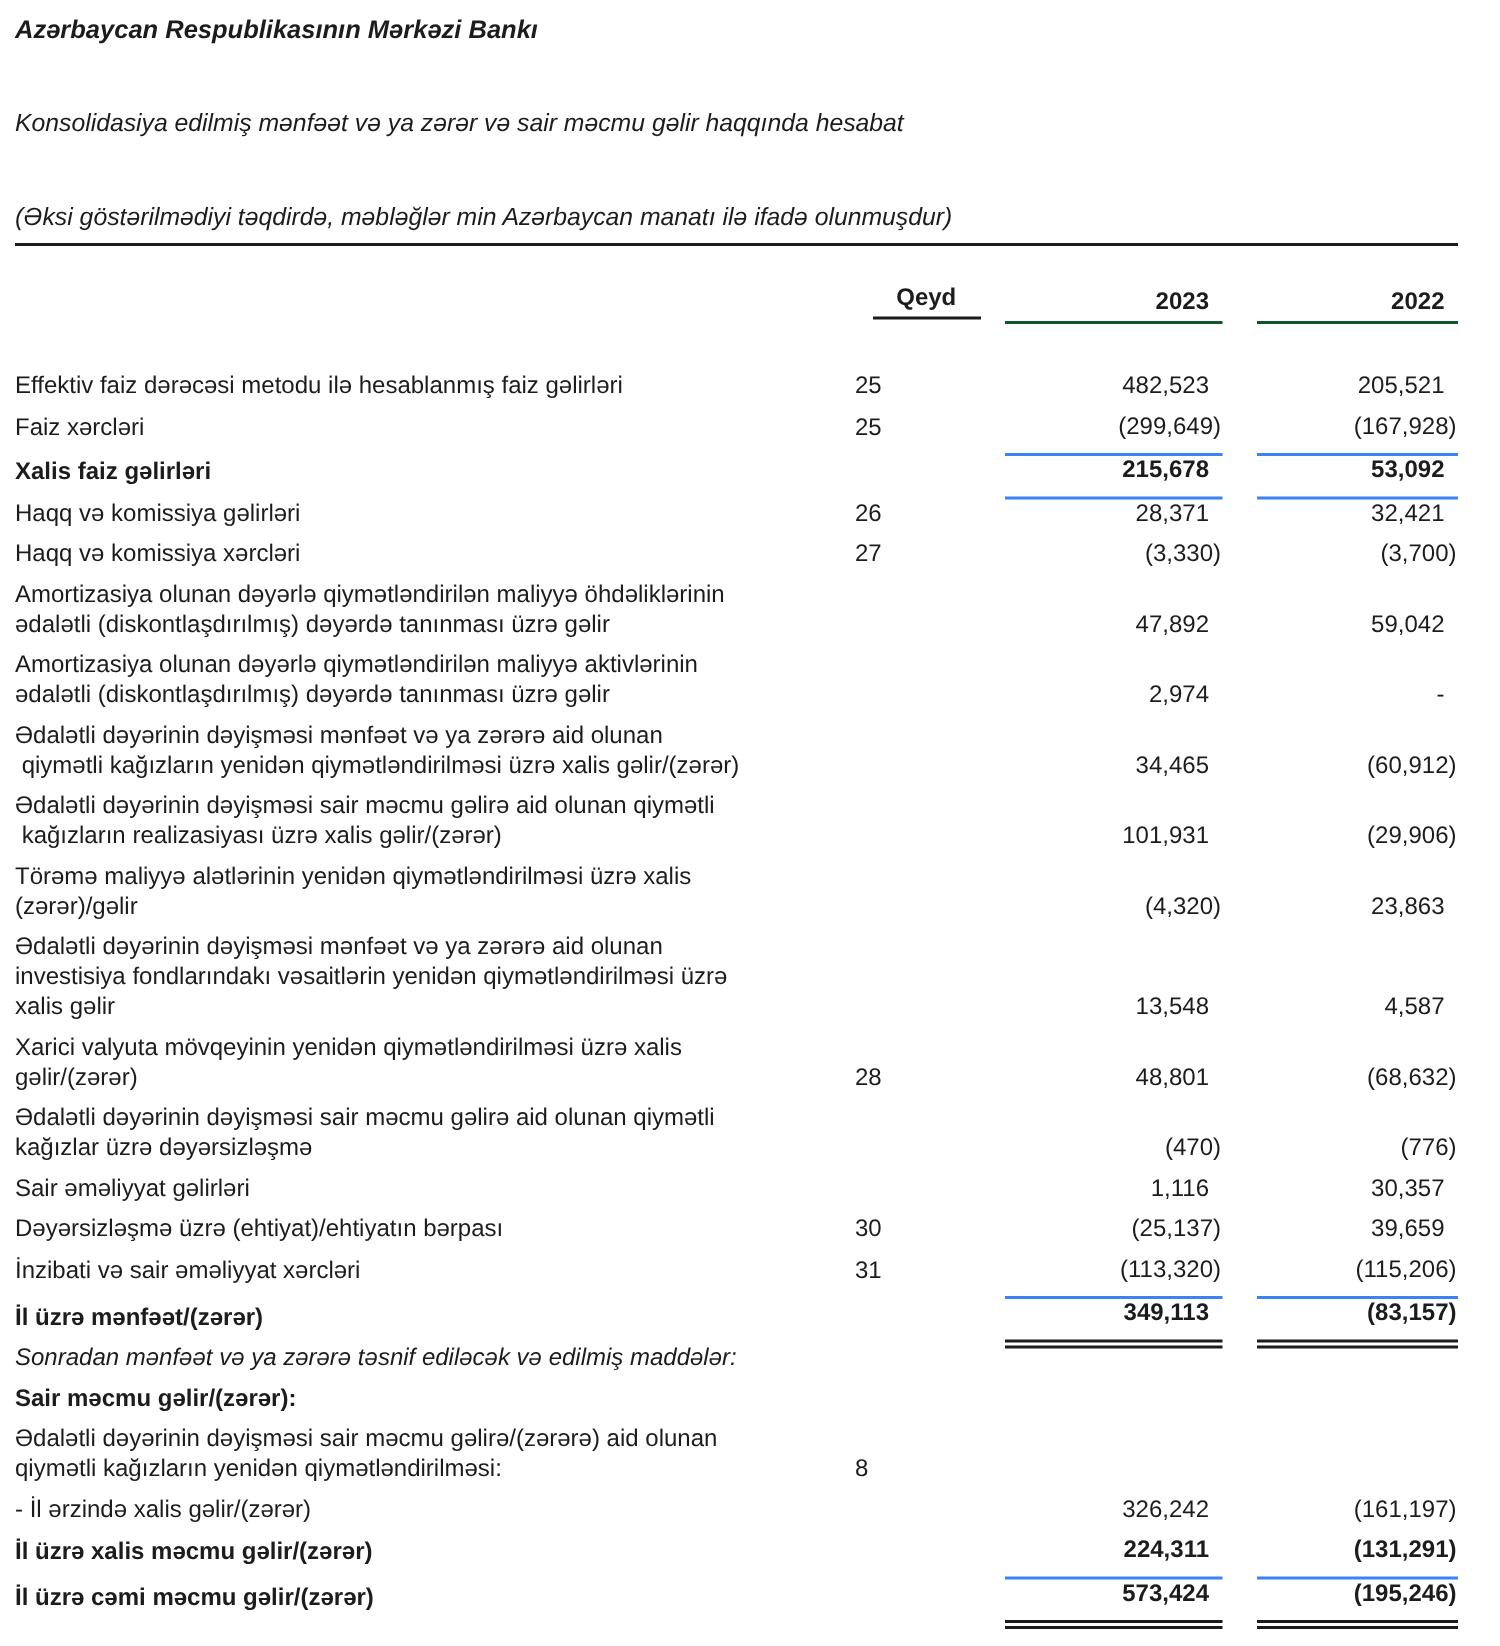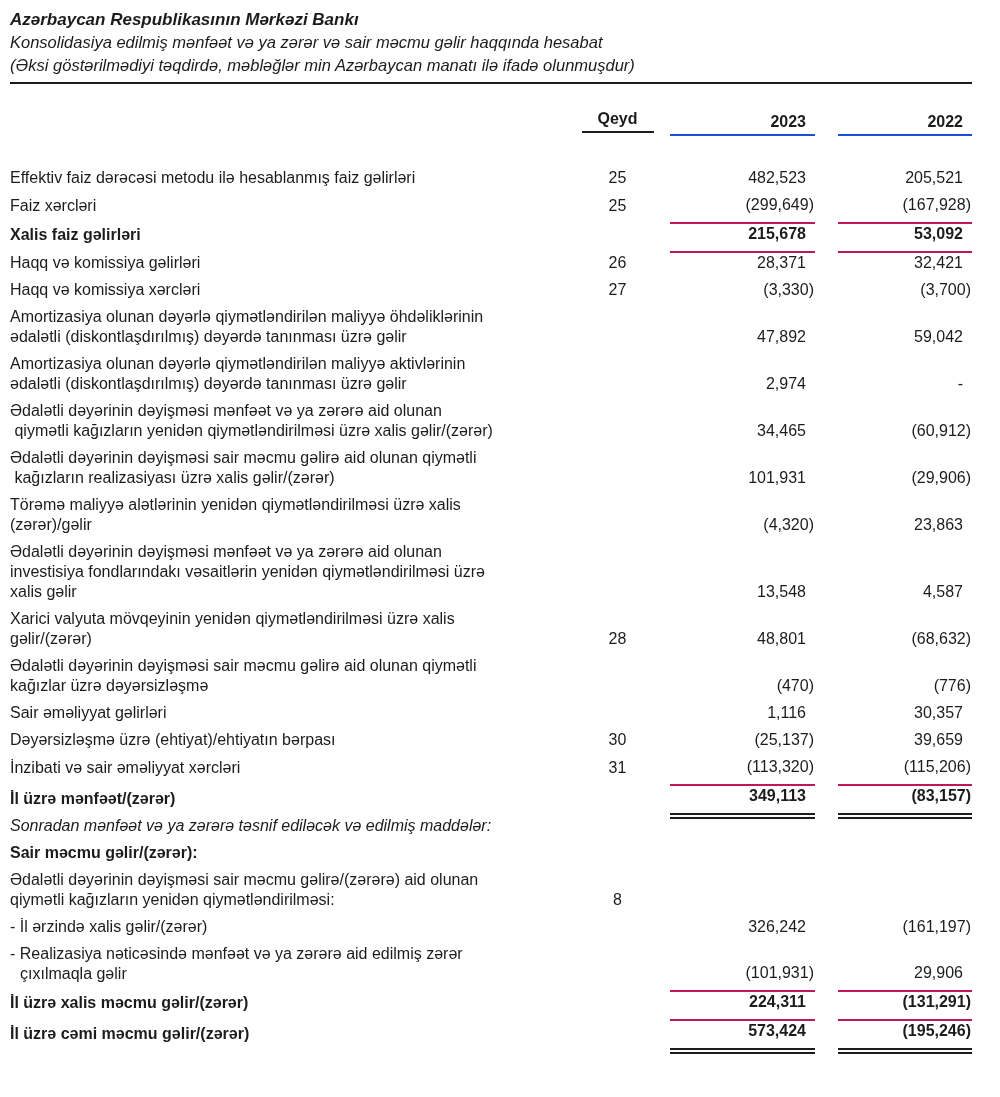--- a/index.html
+++ b/index.html
@@ -15,21 +15,21 @@
     font-size: 16px;
   }
   .page { padding: 8px 28px 0 10px; }
 
   
   .doc-header { line-height: 23px; }
   .title {
     font-weight: bold; font-style: italic;
     font-size: 17px;
   }
-  .sub { font-style: italic; font-size: 16.5px; }
+  .sub { font-style: italic; font-size: 16.5px; margin-top: 40px; }
   .header-divider {
     border: none;
     border-top: 2px solid #1c1c1c;
     margin-top: 5px;
     height: 0;
   }
 
   
   table.statement {
     border-collapse: collapse;
@@ -40,41 +40,41 @@
   th {
     font-weight: bold;
     vertical-align: bottom;
     padding: 0 0 2px 0;
     font-size: 16px;
     line-height: 20px;
   }
   th.val-h {
     text-align: right;
     padding-right: 9px;
-    border-bottom: 2px solid #1d4ed8;
+    border-bottom: 2px solid #14532d;
   }
   th.note-h { text-align: center; margin-top: 32px; }
   th.note-h .note-underline {
     display: inline-block;
     width: 72px;
     text-align: center;
     border-bottom: 2px solid #1c1c1c;
     padding-bottom: 2px;
   }
   td {
     vertical-align: bottom;
     padding: 0 0 7px 0;
     line-height: 20px;
   }
   tbody tr:first-child td { padding-top: 32px; }
   td.label { white-space: pre-line; }
-  td.note  { text-align: center; }
+  td.note  { text-align: left; }
   td.val   { text-align: right; padding-right: 9px; }
   td.val.paren { padding-right: 1px; }
-  td.rule-single { border-bottom: 2px solid #be185d; }
+  td.rule-single { border-bottom: 2px solid #3b82f6; }
   td.rule-double { border-bottom: 6px double #1c1c1c; }
   .bold   { font-weight: bold; }
   .italic { font-style: italic; }
   td.hang { padding-left: 10px; text-indent: -10px; }
 </style>
 </head>
 <body>
 
 <div class="page">
 
@@ -279,29 +279,20 @@
         </tr>
         <tr>
           <td class="label hang">- İl ərzində xalis gəlir/(zərər)</td>
           <td class="note"></td>
           <td class="sp"></td>
           <td class="val">326,242</td>
           <td class="sp"></td>
           <td class="val paren">(161,197)</td>
         </tr>
         <tr>
-          <td class="label hang">- Realizasiya nəticəsində mənfəət və ya zərərə aid edilmiş zərər
-çıxılmaqla gəlir</td>
-          <td class="note"></td>
-          <td class="sp"></td>
-          <td class="val rule-single paren">(101,931)</td>
-          <td class="sp"></td>
-          <td class="val rule-single">29,906</td>
-        </tr>
-        <tr>
           <td class="label bold">İl üzrə xalis məcmu gəlir/(zərər)</td>
           <td class="note"></td>
           <td class="sp"></td>
           <td class="val bold rule-single">224,311</td>
           <td class="sp"></td>
           <td class="val bold rule-single paren">(131,291)</td>
         </tr>
         <tr>
           <td class="label bold">İl üzrə cəmi məcmu gəlir/(zərər)</td>
           <td class="note"></td>

